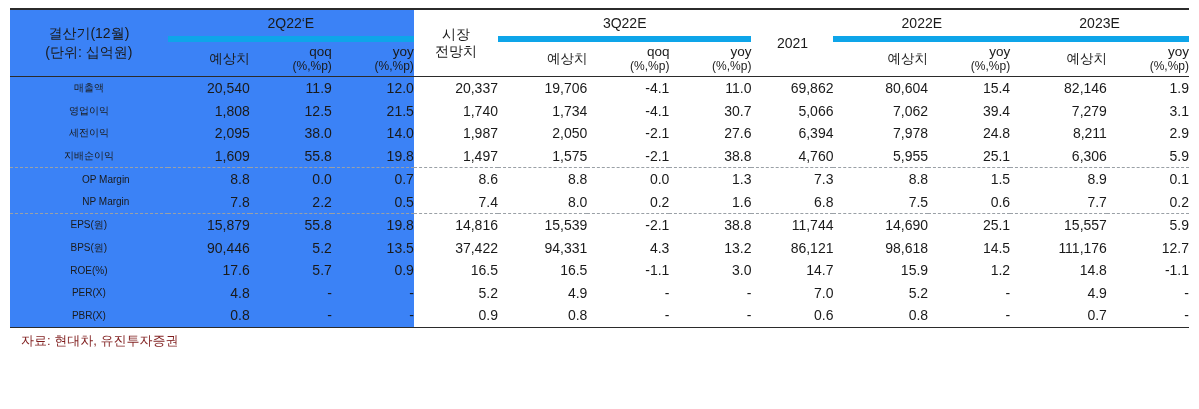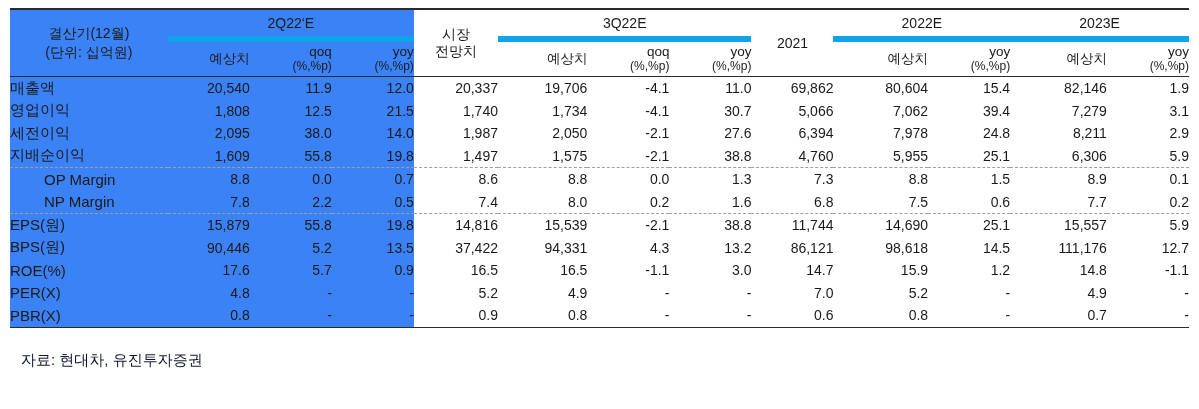--- a/index.html
+++ b/index.html
@@ -40,23 +40,23 @@
     height: 34px;
     text-align: right;
     font-size: 13.5px;
   }
   .top-border { border-top: 2px solid #2b2b2b; }
   .bot-border { border-bottom: 1.5px solid #2b2b2b; }
   .grp-line { border-bottom: 6px solid #0ea5e9; }
   .dash-bot { border-bottom: 1px dashed #9aa0a6; }
 
   .rowlabel {
-    text-align: left;
+    text-align: center;
     padding-left: 4px;
-    font-size: 15px;
+    font-size: 10px;
   }
   .rowlabel.indent { padding-left: 34px; }
   .num {
     text-align: right;
     padding-right: 9px;
     font-size: 14px;
   }
   .shade { background: #3b82f6; }
 
   .data-row td { height: 22.5px; }
@@ -67,24 +67,24 @@
   }
   .unit-cell {
     text-align: left;
     padding-left: 4px;
     font-size: 12.5px;
     line-height: 1.35;
   }
   .twoline { line-height: 1.2; }
 
   .footer {
-    margin-top: 20px;
+    margin-top: 3px;
     padding-left: 11px;
-    font-size: 15px;
-    color: #0f172a;
+    font-size: 13px;
+    color: #7f1d1d;
     line-height: 1.55;
   }
 </style>
 </head>
 <body>
 
 <div class="wrap">
   <table class="fin">
     <colgroup>
       <col style="width:150px">

